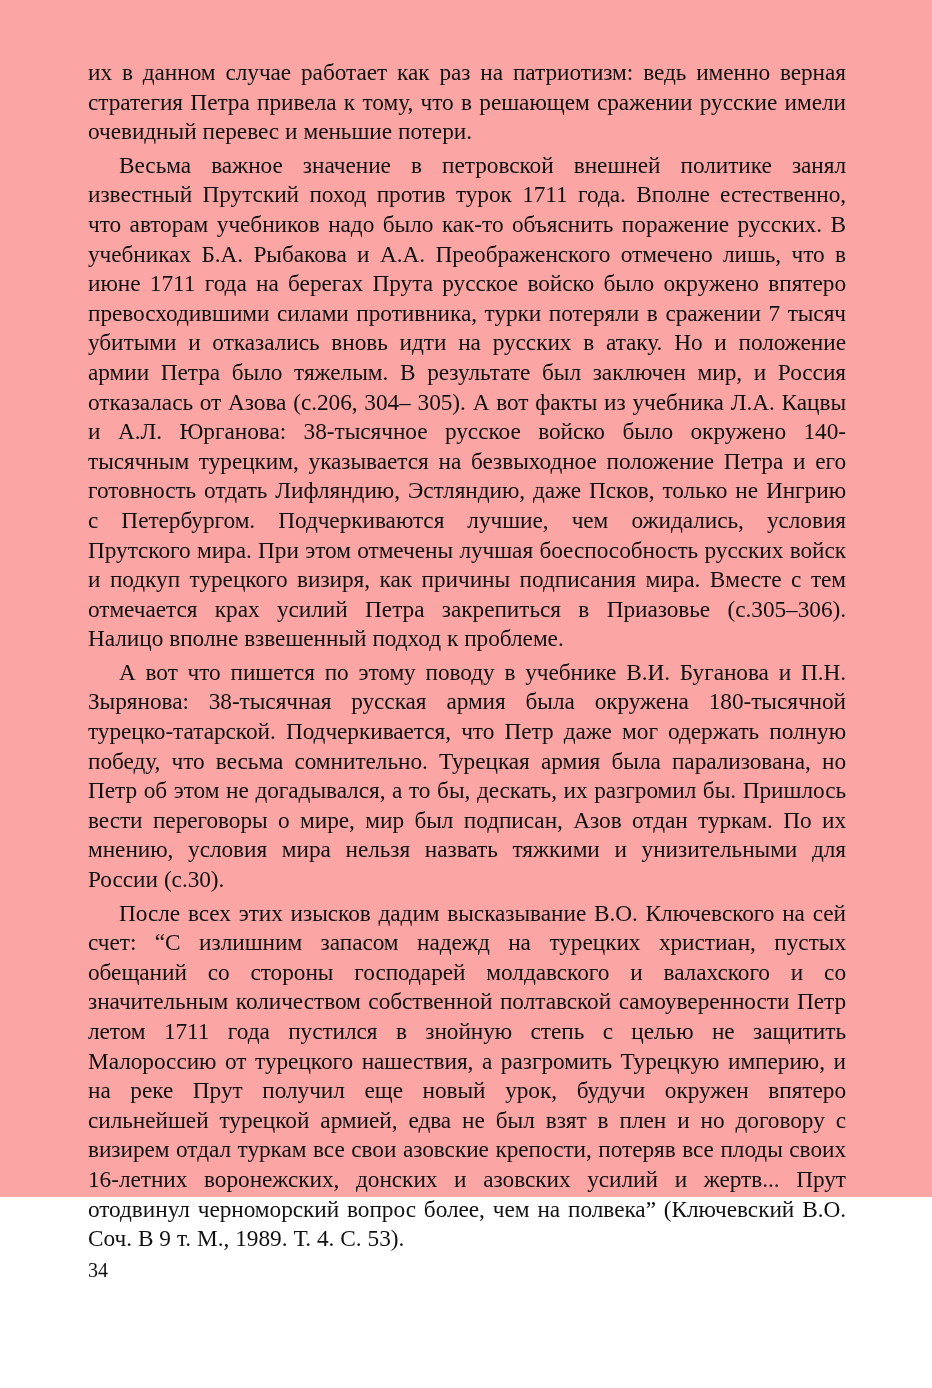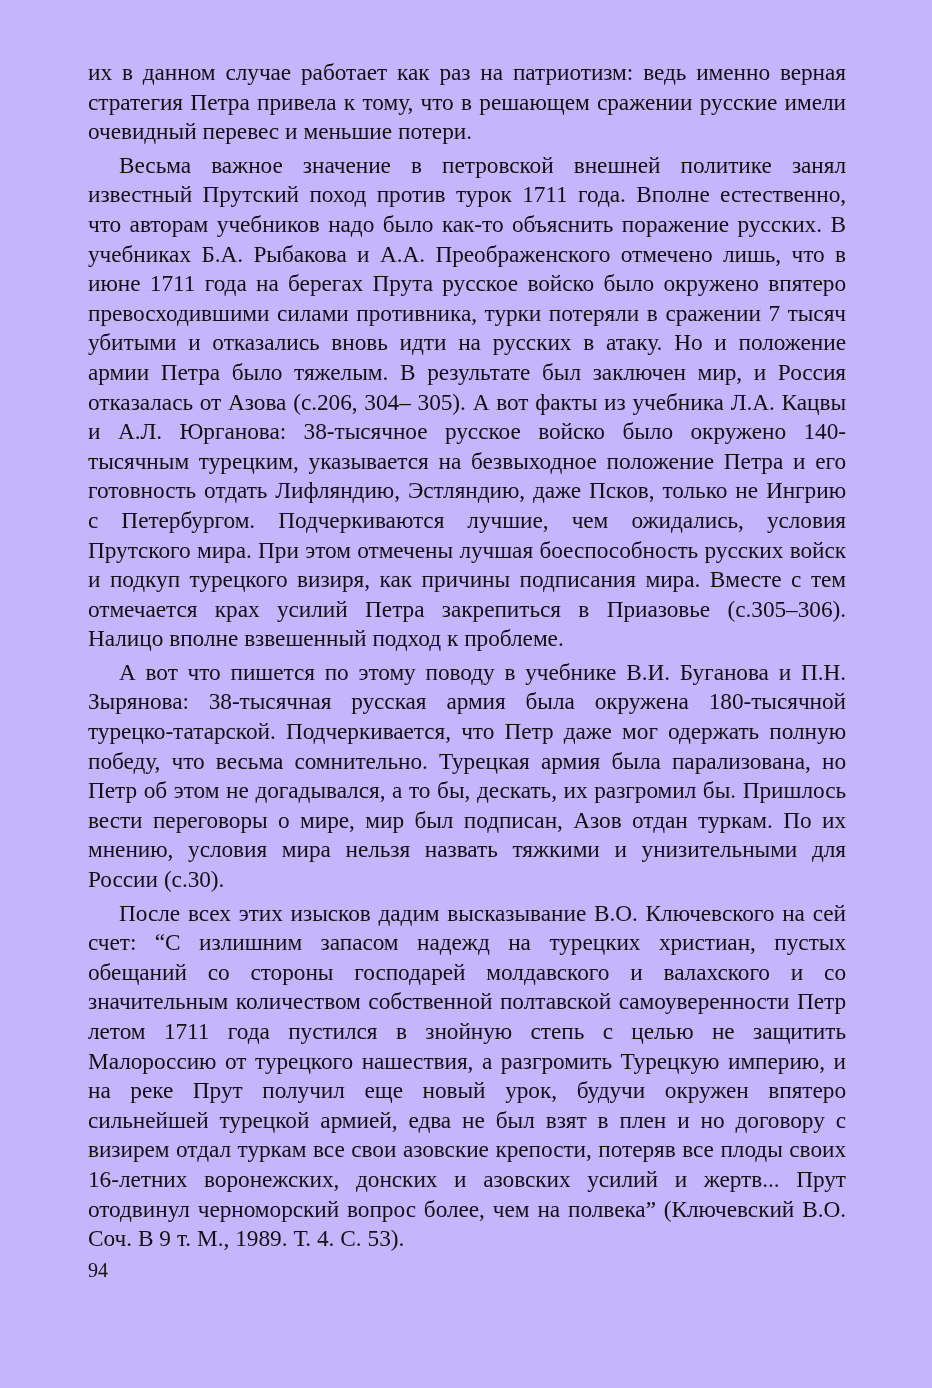--- a/index.html
+++ b/index.html
@@ -10,22 +10,22 @@
   body {
     width: 932px;
     height: 1388px;
     font-family: "Liberation Serif", "DejaVu Serif", serif;
     color: #111111;
     overflow: hidden;
   }
   .page {
     position: relative;
     width: 932px;
-    height: 1388px;
-    background: #c4b5fd;
+    height: 1197px;
+    background: #fca5a5;
     box-sizing: border-box;
   }
   .text-column {
     position: absolute;
     left: 88px;
     top: 58px;
     width: 758px;
   }
   p.para {
     margin: 0;
@@ -63,15 +63,15 @@
     <p class="para">их в данном случае работает как раз  на патриотизм: ведь именно верная стратегия Петра привела к тому, что в решающем сражении  русские имели очевидный перевес и меньшие потери.</p>
 
     <p class="para indent">Весьма важное значение в петровской внешней политике занял известный Прутский поход против турок 1711 года. Вполне естественно, что авторам учебников надо было как-то объяснить поражение русских. В учебниках Б.А. Рыбакова и А.А. Преображенского отмечено лишь, что в июне  1711 года на берегах Прута русское войско было окружено впятеро превосходившими силами противника, турки потеряли в сражении 7 тысяч убитыми и отказались вновь идти на русских в атаку. Но и положение армии Петра было тяжелым. В результате был заключен мир, и Россия отказалась от Азова (с.206, 304– 305). А вот  факты из учебника Л.А. Кацвы и А.Л. Юрганова: 38-тысячное русское войско было окружено 140-тысячным турецким, указывается на безвыходное положение Петра и его готовность отдать Лифляндию, Эстляндию, даже Псков, только не Ингрию с Петербургом. Подчеркиваются лучшие, чем ожидались, условия Прутского мира. При этом отмечены лучшая боеспособность русских войск и подкуп турецкого визиря, как причины подписания мира. Вместе с тем отмечается крах усилий Петра закрепиться в Приазовье (с.305–306). Налицо вполне взвешенный подход к проблеме.</p>
 
     <p class="para indent">А вот что пишется по этому поводу в учебнике В.И. Буганова и  П.Н. Зырянова: 38-тысячная русская армия была окружена 180-тысячной турецко-татарской. Подчеркивается, что Петр даже мог одержать полную победу, что весьма сомнительно. Турецкая армия была парализована, но Петр об этом не догадывался, а то бы, дескать, их разгромил бы. Пришлось вести переговоры о мире, мир был подписан, Азов отдан туркам. По их мнению, условия мира нельзя назвать тяжкими и унизительными для России (с.30).</p>
 
     <p class="para indent">После всех этих изысков дадим высказывание В.О. Ключевского на сей счет: “С излишним запасом надежд на турецких христиан, пустых обещаний  со стороны господарей молдавского и валахского и со значительным количеством собственной полтавской самоуверенности Петр летом 1711 года пустился в знойную степь с целью не защитить Малороссию от турецкого нашествия, а разгромить  Турецкую империю, и на реке Прут получил еще новый урок, будучи окружен впятеро сильнейшей турецкой армией, едва не был взят в плен и но договору с визирем отдал туркам все свои азовские крепости, потеряв все плоды своих 16-летних воронежских, донских и азовских усилий и жертв... Прут отодвинул черноморский вопрос более, чем на  полвека” (Ключевский В.О. Соч. В  9 т. М., 1989. Т. 4. С. 53).</p>
 
   </div>
 
-  <div class="page-number">94</div>
+  <div class="page-number">34</div>
 
 </div>
 
 </body></html>

